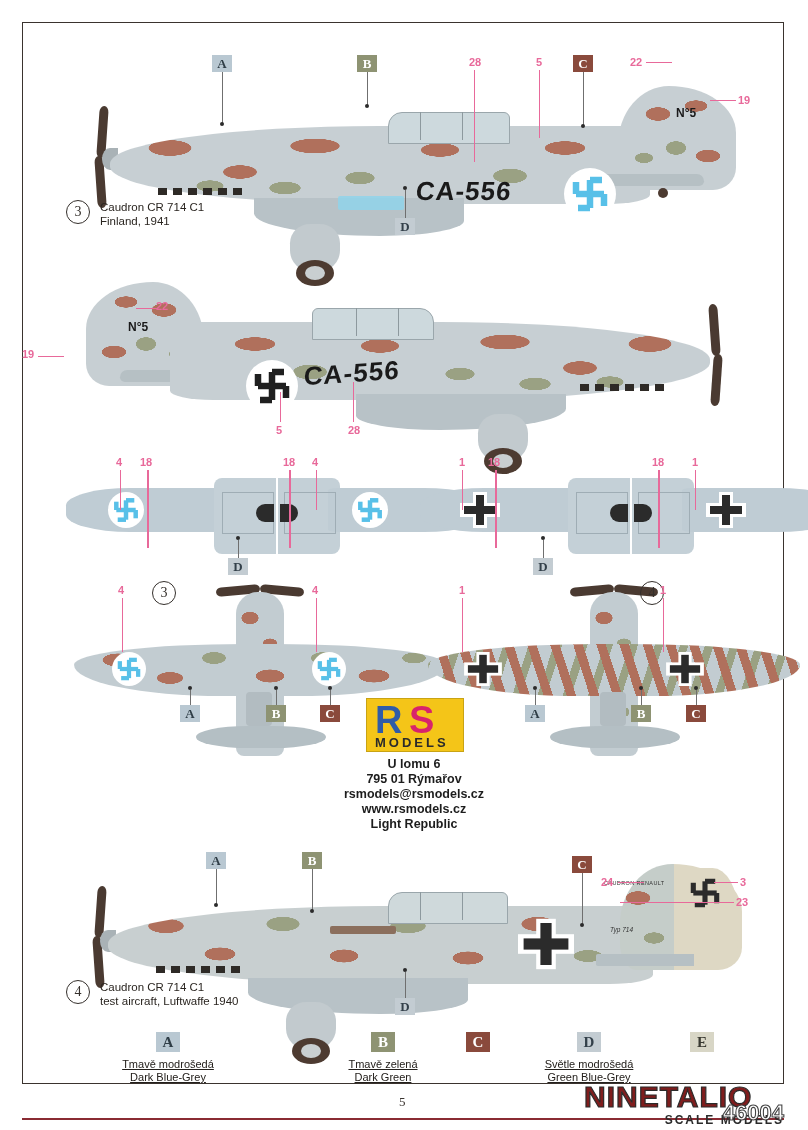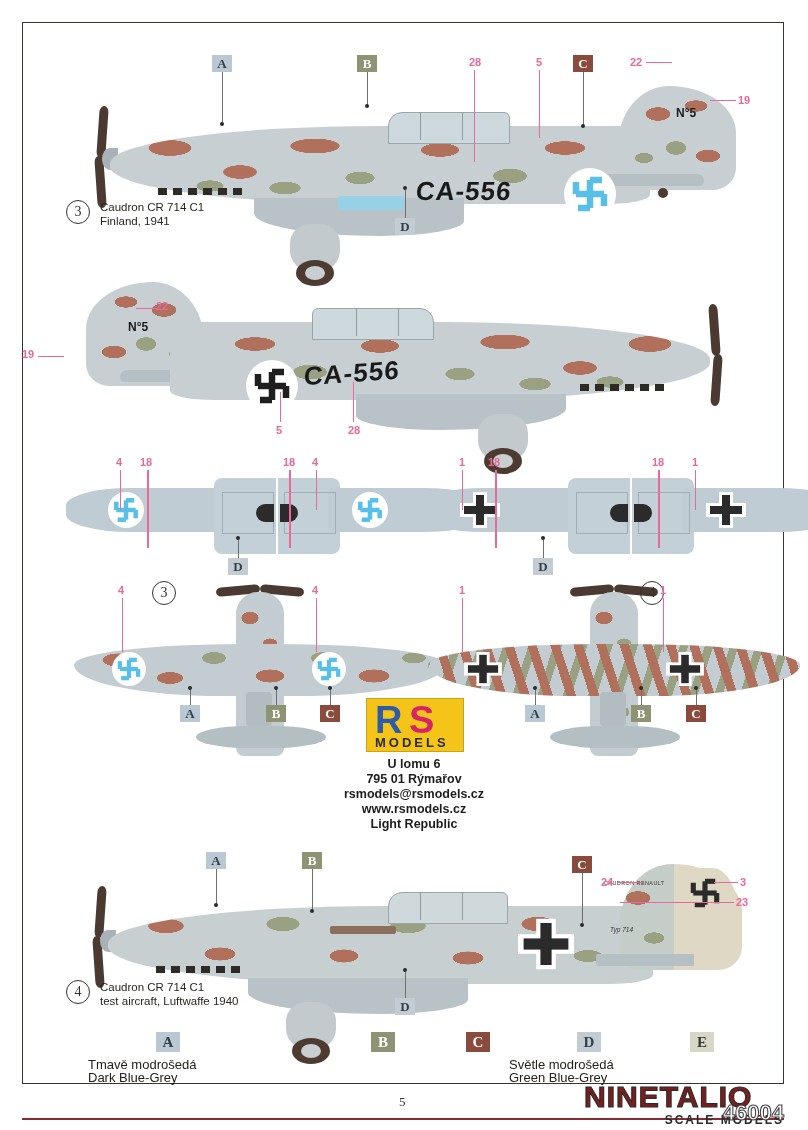--- a/index.html
+++ b/index.html
@@ -45,21 +45,21 @@
   .balken{position:absolute;}
 
   
   #rslogo{position:absolute;width:96px;height:52px;background:#f4c518;border:1px solid #c9a313;}
   #rslogo .r{position:absolute;left:8px;top:2px;font-size:38px;font-weight:700;color:#2f5ca8;font-family:"Liberation Sans",sans-serif;line-height:38px;}
   #rslogo .s{position:absolute;left:42px;top:2px;font-size:38px;font-weight:700;color:#d8236b;font-family:"Liberation Sans",sans-serif;line-height:38px;}
   #rslogo .mod{position:absolute;left:8px;top:36px;font-size:13px;font-weight:700;letter-spacing:3px;color:#2b2b2b;font-family:"Liberation Sans",sans-serif;}
 
   .addr{position:absolute;text-align:center;width:240px;font-size:12.5px;font-weight:700;color:#1d1d1d;line-height:15px;}
 
-  .legend-name{position:absolute;width:160px;font-size:13px;color:#24201c;line-height:13px;}
+  .legend-name{position:absolute;text-align:center;width:160px;font-size:11px;color:#24201c;line-height:13px;text-decoration:underline;}
 
   .pageno{position:absolute;font-size:13px;color:#3a3430;font-family:"Liberation Serif",serif;}
   .redline{position:absolute;height:2px;background:#8a2b33;}
 
   
   #wm{position:absolute;}
   #wm .wmtxt{font-family:"Liberation Sans",sans-serif;font-weight:700;color:#7f1d1d;-webkit-text-stroke:1.2px #2b2b2b;}
   #wm .big{font-size:30px;letter-spacing:1px;line-height:30px;}
   #wm .sml{font-size:12px;letter-spacing:2px;color:#2b2b2b;-webkit-text-stroke:0;}
   #wm .code{position:absolute;right:0;top:18px;font-size:22px;font-weight:700;color:#ffffff;-webkit-text-stroke:1.1px #3a3a3a;opacity:.95;}
@@ -550,20 +550,24 @@
     <div>test aircraft, Luftwaffe 1940</div>
   </div>
 
   <div class="lbl lblA" style="left:156px;top:1032px;width:24px;height:20px;font-size:15px;">A</div>
   <div class="legend-name" style="left:88px;top:1058px;">
     <div>Tmavě modrošedá</div>
     <div>Dark Blue-Grey</div>
   </div>
 
   <div class="lbl lblB" style="left:371px;top:1032px;width:24px;height:20px;font-size:15px;">B</div>
+  <div class="legend-name" style="left:303px;top:1058px;">
+    <div>Tmavě zelená</div>
+    <div>Dark Green</div>
+  </div>
 
   <div class="lbl lblC" style="left:466px;top:1032px;width:24px;height:20px;font-size:15px;">C</div>
 
   <div class="lbl lblD" style="left:577px;top:1032px;width:24px;height:20px;font-size:15px;">D</div>
   <div class="legend-name" style="left:509px;top:1058px;">
     <div>Světle modrošedá</div>
     <div>Green Blue-Grey</div>
   </div>
 
   <div class="lbl lblE" style="left:690px;top:1032px;width:24px;height:20px;font-size:15px;">E</div>

